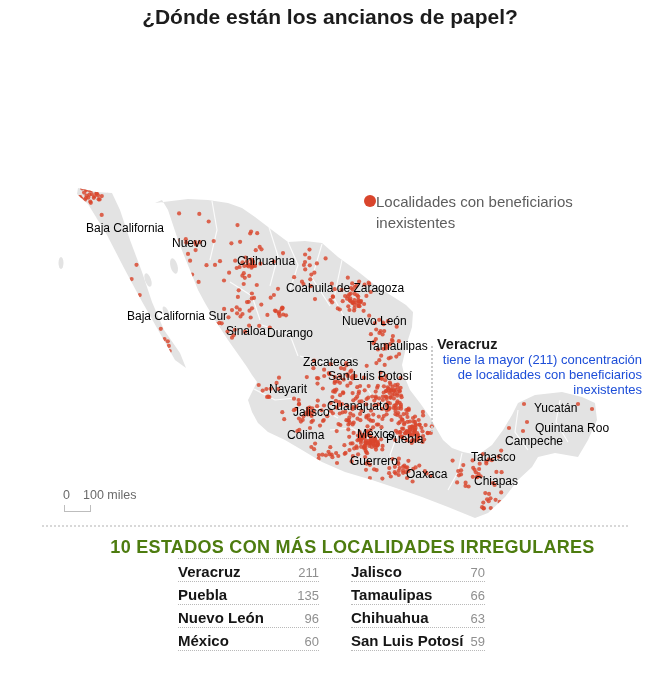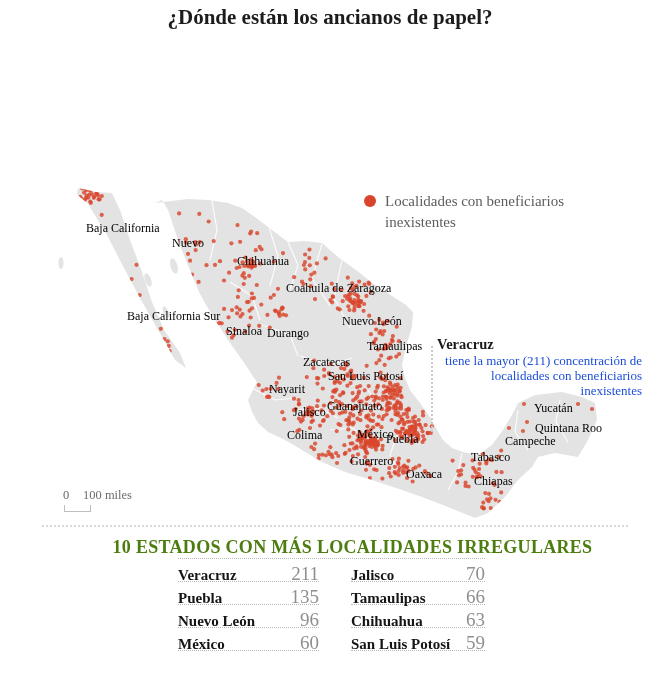--- a/index.html
+++ b/index.html
@@ -1,27 +1,27 @@
 <!DOCTYPE html>
 <html><head>
 <meta charset="utf-8">
 <style>
   html,body{margin:0;padding:0;background:#fff;}
   .page{position:relative;width:660px;height:658px;background:#fff;overflow:hidden;
-        font-family:Liberation Serif, serif;}
+        font-family:Liberation Sans, sans-serif;}
   .title{position:absolute;top:5px;left:0;width:660px;margin:0;text-align:center;
          font-size:21px;font-weight:700;color:#1c1c1c;}
   .intro{position:absolute;top:43px;left:84px;width:492px;margin:0;
          font-size:17.5px;line-height:28px;color:#2a2a2a;}
   .map{position:absolute;top:160px;left:0;width:660px;height:370px;}
   .map svg{position:absolute;left:0;top:0;}
   .land{fill:#e3e3e3;}
   .stateborders path{stroke:#ffffff;stroke-width:1.2;fill:none;opacity:.85;}
   .state-label{position:absolute;font-size:12px;color:#000000;white-space:nowrap;}
-  .legend{position:absolute;left:364px;top:31px;width:232px;display:flex;gap:9px;}
+  .legend{position:absolute;left:364px;top:31px;width:232px;display:flex;}
   .legend-dot{flex:none;width:12px;height:12px;border-radius:50%;margin-top:4px;background:#d9452c;}
   .legend-text{font-size:15px;line-height:21px;color:#5d5d5d;}
   .annotation{position:absolute;left:437px;top:176px;width:205px;}
   .ann-title{font-size:14.5px;font-weight:700;color:#191919;}
   .ann-text{font-size:13px;line-height:15px;color:#1d4ed8;text-align:right;}
   .leader{position:absolute;left:431px;top:186px;height:86px;width:0;border-left:2px dotted #c9c9c9;}
   .scale{position:absolute;left:62px;top:328px;width:120px;height:28px;
          font-size:12.5px;color:#6a6a6a;}
   .scale .s0{position:absolute;left:1px;top:0;}
   .scale .s100{position:absolute;left:21px;top:0;white-space:nowrap;}
@@ -32,21 +32,21 @@
                font-size:18px;font-weight:700;color:#4d7c0f;letter-spacing:.3px;}
   .rank-table{position:absolute;top:558px;left:178px;display:flex;gap:32px;
               border-top:1px dotted #b9b9b9;}
   .rank-col{display:flex;flex-direction:column;}
   .rank-col.c0{width:141px;}
   .rank-col.c1{width:134px;}
   .rank-row{display:flex;justify-content:space-between;align-items:baseline;
             box-sizing:border-box;height:23px;padding-top:4px;border-bottom:1px dotted #b9b9b9;}
   .rank-row:last-child{border-bottom:none;}
   .rank-row .name{font-size:15px;font-weight:700;color:#151515;white-space:nowrap;}
-  .rank-row .val{font-size:19px;color:#8f8f8f;}
+  .rank-row .val{font-size:13px;color:#8f8f8f;}
 </style>
 </head>
 <body>
 
 <div class="page">
 
   <h1 class="title">¿Dónde están los ancianos de papel?</h1>
 
   <div class="map">
     <svg width="660" height="370" viewBox="0 0 660 370">

